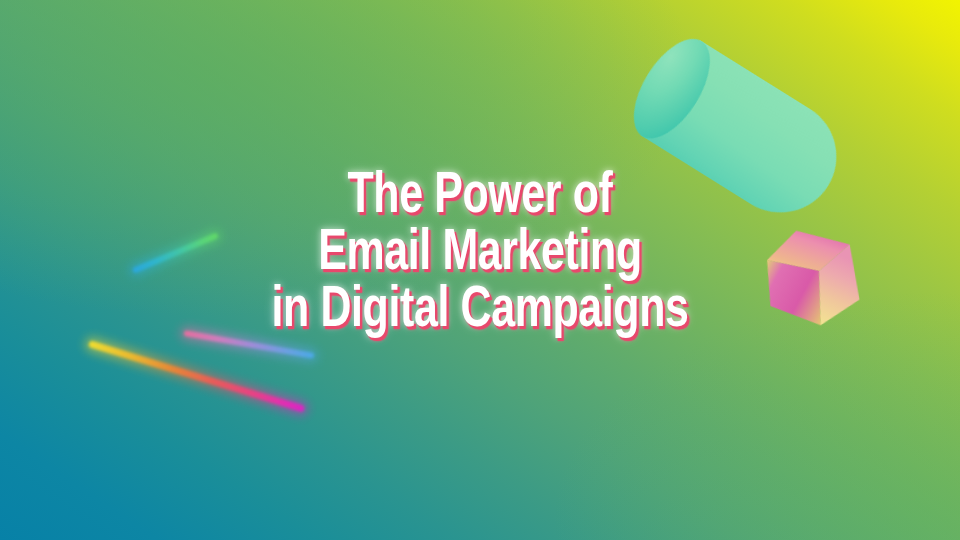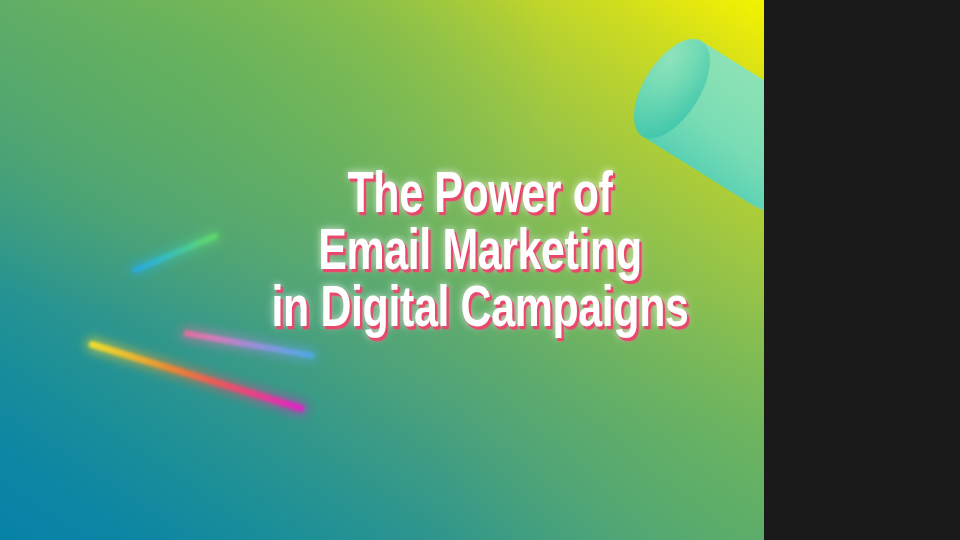--- a/index.html
+++ b/index.html
@@ -3,21 +3,21 @@
 <meta charset="utf-8">
 <title>Presentation Slide</title>
 <style>
   html, body {
     margin: 0;
     padding: 0;
     background: #1a1a1a;
   }
   #slide {
     position: relative;
-    width: 764px;
+    width: 960px;
     height: 540px;
     overflow: hidden;
     font-family: "Liberation Sans", sans-serif;
     
     background:
       linear-gradient(34deg,
         #0781a7 0%,
         #0d86a4 9%,
         #1a8e99 18%,
         #2a9490 26%,

